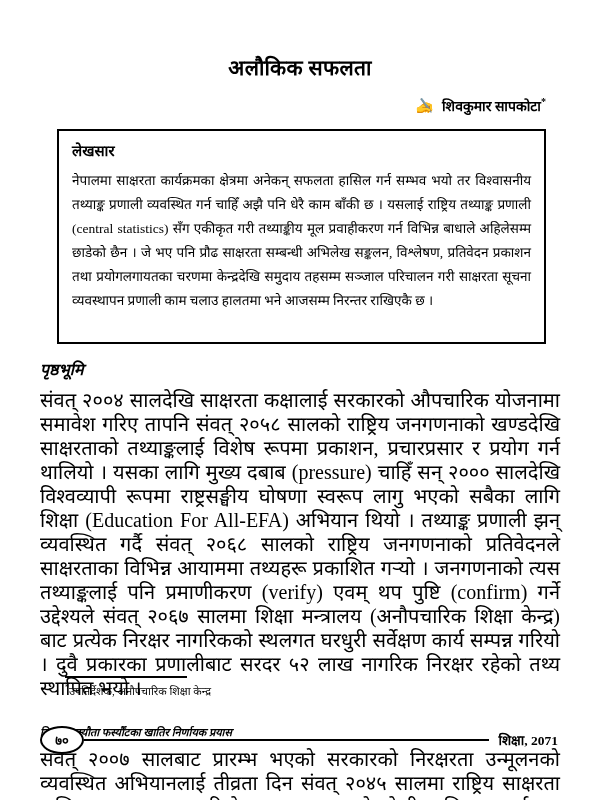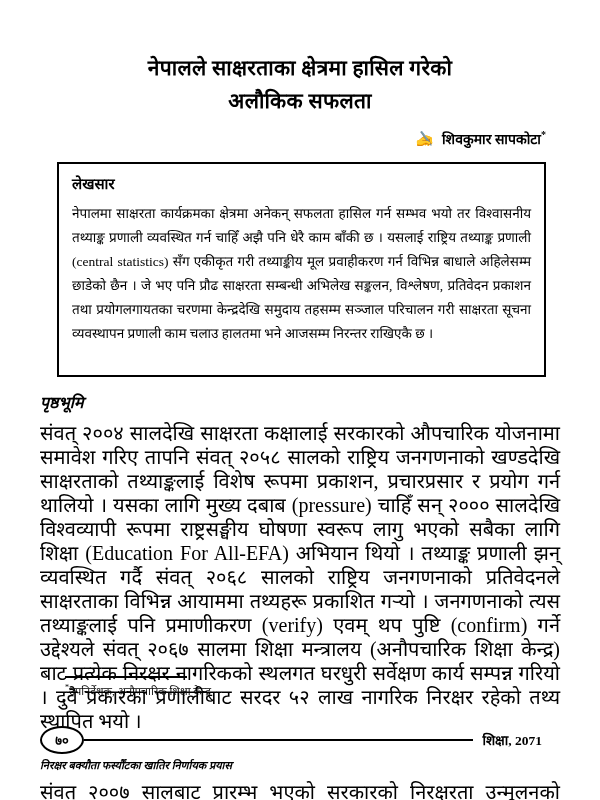--- a/index.html
+++ b/index.html
@@ -89,21 +89,21 @@
   .footnote-text {
     margin-top: 5px;
     margin-left: 25px;
     font-size: 11px;
   }
   .footnote-text sup { font-size: 8px; }
   
   .page-footer {
     position: absolute;
     left: 40px;
-    right: 56px;
+    right: 40px;
     top: 726px;
     display: flex;
     align-items: center;
   }
   .page-oval {
     width: 44px;
     height: 28px;
     border: 2.5px solid #000;
     border-radius: 50%;
     display: flex;
@@ -126,21 +126,20 @@
     font-weight: 600;
     padding-right: 2px;
   }
 </style>
 </head>
 <body>
 
 <div class="page">
 
   <div class="title">
-    <div>नेपालले साक्षरताका क्षेत्रमा हासिल गरेको</div>
     <div>अलौकिक सफलता</div>
   </div>
 
   <div class="author-line">
     <span class="pen-icon">✍</span>
     <span>शिवकुमार सापकोटा</span><sup>*</sup>
   </div>
 
   <div class="abstract-box">
     <div class="abstract-heading">लेखसार</div>

